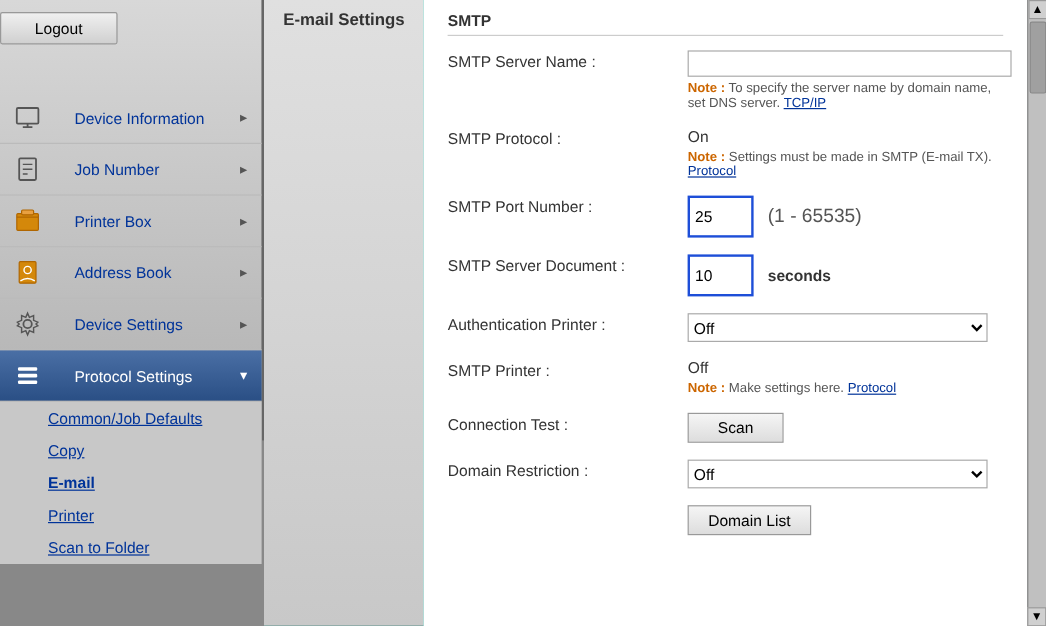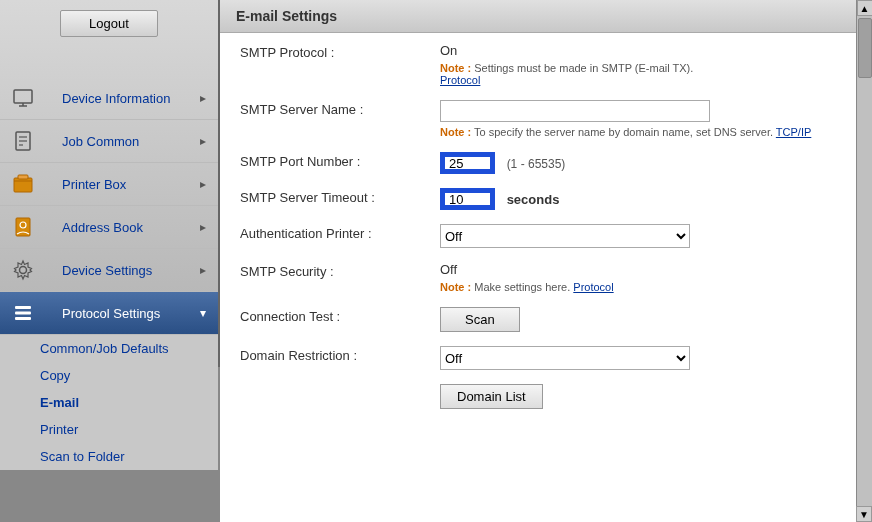--- a/index.html
+++ b/index.html
@@ -6,21 +6,21 @@
     body { font-family: Arial, sans-serif; font-size: 13px; background: #888; width: 872px; height: 522px; overflow: hidden; display: flex; }
 
     
     .sidebar {
       width: 220px;
       min-width: 220px;
       background: linear-gradient(to bottom, #d8d8d8, #b0b0b0);
       height: 367px;
       display: flex;
       flex-direction: column;
-      align-items: center;
+      align-items: flex-start;
       padding-top: 10px;
       border-right: 2px solid #666;
     }
     .logout-btn {
       background: linear-gradient(to bottom, #f0f0f0, #d0d0d0);
       border: 1px solid #999;
       padding: 5px 28px;
       font-size: 13px;
       cursor: pointer;
       margin-bottom: 40px;
@@ -59,32 +59,32 @@
 
     
     .submenu {
       width: 100%;
       background: #c8c8c8;
     }
     .submenu-item {
       display: block;
       padding: 6px 16px 6px 40px;
       color: #003399;
+      text-decoration: underline;
       cursor: pointer;
       font-size: 13px;
     }
     .submenu-item.active-sub { font-weight: bold; }
 
     
     .main {
       flex: 1;
       background: #14b8a6;
       height: 522px;
       display: flex;
-      flex-direction: column;
       overflow: hidden;
     }
     .page-title {
       background: linear-gradient(to bottom, #e0e0e0, #c8c8c8);
       padding: 8px 16px;
       font-size: 14px;
       font-weight: bold;
       color: #333;
       border-bottom: 1px solid #aaa;
     }
@@ -137,29 +137,29 @@
     .text-input {
       width: 270px;
       height: 22px;
       border: 1px solid #aaa;
       padding: 2px 4px;
       font-size: 13px;
       background: white;
     }
     .small-input {
       width: 55px;
-      height: 22px;
-      border: 5px solid #1d4ed8;
+      height: 35px;
+      border: 2px solid #1d4ed8;
       padding: 2px 4px;
       font-size: 13px;
     }
     .range-label {
       margin-left: 8px;
       color: #555;
-      font-size: 12px;
+      font-size: 16px;
     }
     .seconds-label {
       margin-left: 8px;
       color: #333;
       font-weight: bold;
     }
     .select-input {
       width: 250px;
       height: 24px;
       border: 1px solid #aaa;
@@ -232,21 +232,21 @@
 
     <div class="nav-item">
       <span class="nav-icon">
         <svg width="22" height="22" viewBox="0 0 22 22">
             <rect x="4" y="2" width="14" height="18" rx="1" fill="none" stroke="#555" stroke-width="1.5"></rect>
             <line x1="7" y1="7" x2="15" y2="7" stroke="#555" stroke-width="1.2"></line>
             <line x1="7" y1="11" x2="15" y2="11" stroke="#555" stroke-width="1.2"></line>
             <line x1="7" y1="15" x2="11" y2="15" stroke="#555" stroke-width="1.2"></line>
           </svg>
       </span>
-      <span class="nav-label">Job Common</span>
+      <span class="nav-label">Job Number</span>
       <span class="nav-arrow">▸</span>
     </div>
 
     <div class="nav-item">
       <span class="nav-icon">
         <svg width="22" height="22" viewBox="0 0 22 22">
             <rect x="2" y="5" width="18" height="14" rx="1" fill="#d4880a" stroke="#b06600" stroke-width="1"></rect>
             <path d="M2 8h18" stroke="#b06600" stroke-width="1"></path>
             <rect x="6" y="2" width="10" height="4" rx="1" fill="#e8a040" stroke="#b06600" stroke-width="1"></rect>
           </svg>
@@ -296,73 +296,74 @@
       <span class="submenu-item active-sub">E-mail</span>
       <span class="submenu-item">Printer</span>
       <span class="submenu-item">Scan to Folder</span>
     </div>
   </nav>
 </div>
 
 <div class="main">
   <div class="page-title">E-mail Settings</div>
   <div class="content-area">
+    <div class="section-title">SMTP</div>
+
+    <div class="form-row">
+      <div class="form-label">SMTP Server Name :</div>
+      <div class="form-value">
+        <input class="text-input" type="text" value="" style="">
+        <div class="note-box">
+          <span class="note-label">Note :</span>
+          <span>To specify the server name by domain name, set DNS server.</span>
+          <span class="note-link">TCP/IP</span>
+        </div>
+      </div>
+    </div>
 
     <div class="form-row">
       <div class="form-label">SMTP Protocol :</div>
       <div class="form-value">
         <div>On</div>
         <div class="note-box">
           <span class="note-label">Note :</span>
           <span>Settings must be made in SMTP (E-mail TX).</span><br>
           <span class="note-link">Protocol</span>
         </div>
       </div>
     </div>
 
     <div class="form-row">
-      <div class="form-label">SMTP Server Name :</div>
-      <div class="form-value">
-        <input class="text-input" type="text" value="" style="">
-        <div class="note-box">
-          <span class="note-label">Note :</span>
-          <span>To specify the server name by domain name, set DNS server.</span>
-          <span class="note-link">TCP/IP</span>
-        </div>
-      </div>
-    </div>
-
-    <div class="form-row">
       <div class="form-label">SMTP Port Number :</div>
       <div class="form-value">
         <input class="small-input" type="text" value="25" style="">
         <span class="range-label">(1 - 65535)</span>
       </div>
     </div>
 
     <div class="form-row">
-      <div class="form-label">SMTP Server Timeout :</div>
+      <div class="form-label">SMTP Server Document :</div>
       <div class="form-value">
         <input class="small-input" type="text" value="10" style="">
         <span class="seconds-label">seconds</span>
       </div>
     </div>
 
     <div class="form-row">
       <div class="form-label">Authentication Printer :</div>
       <div class="form-value">
         <select class="select-input">
           <option>Off</option>
           <option>On</option>
         </select>
       </div>
     </div>
 
     <div class="form-row">
-      <div class="form-label">SMTP Security :</div>
+      <div class="form-label">SMTP Printer :</div>
       <div class="form-value">
         <div>Off</div>
         <div class="note-box">
           <span class="note-label">Note :</span>
           <span>Make settings here.</span>
           <span class="note-link">Protocol</span>
         </div>
       </div>
     </div>
 

